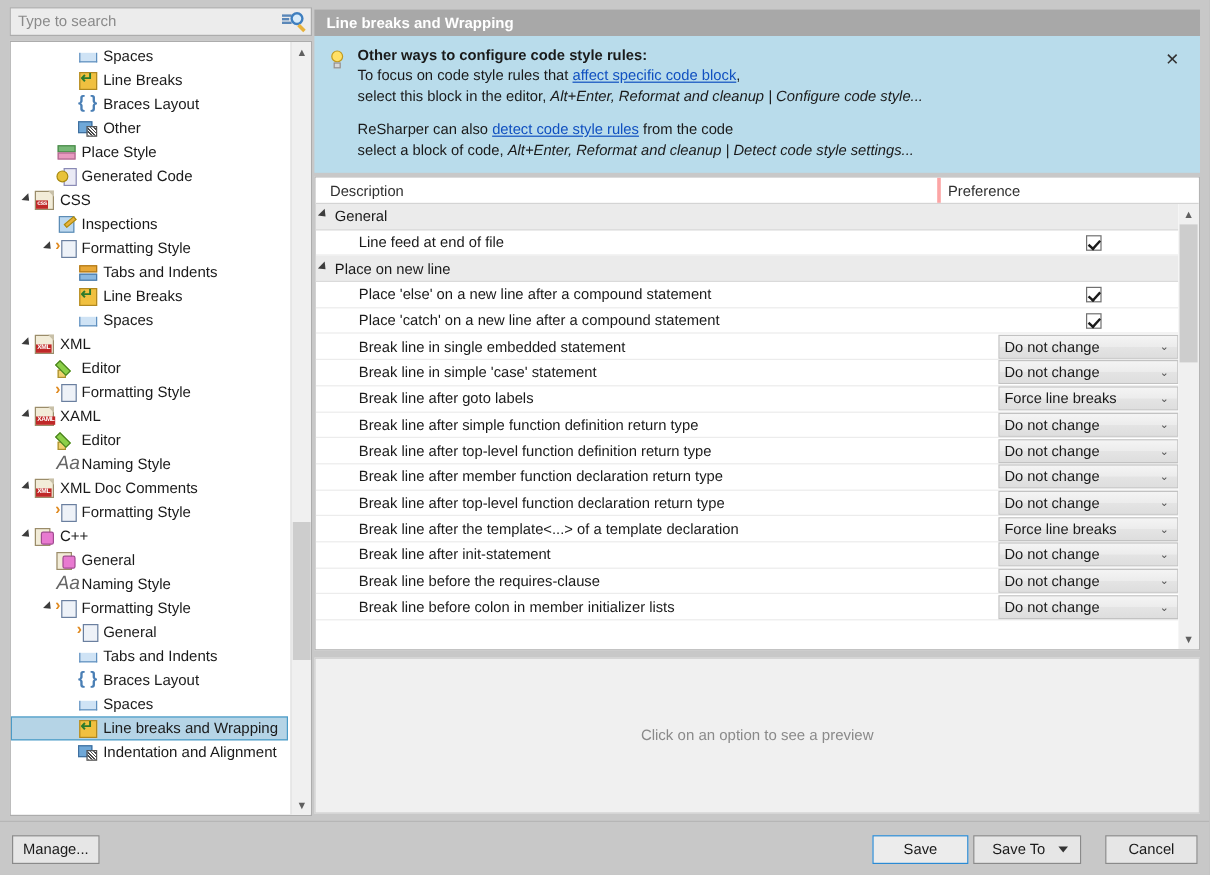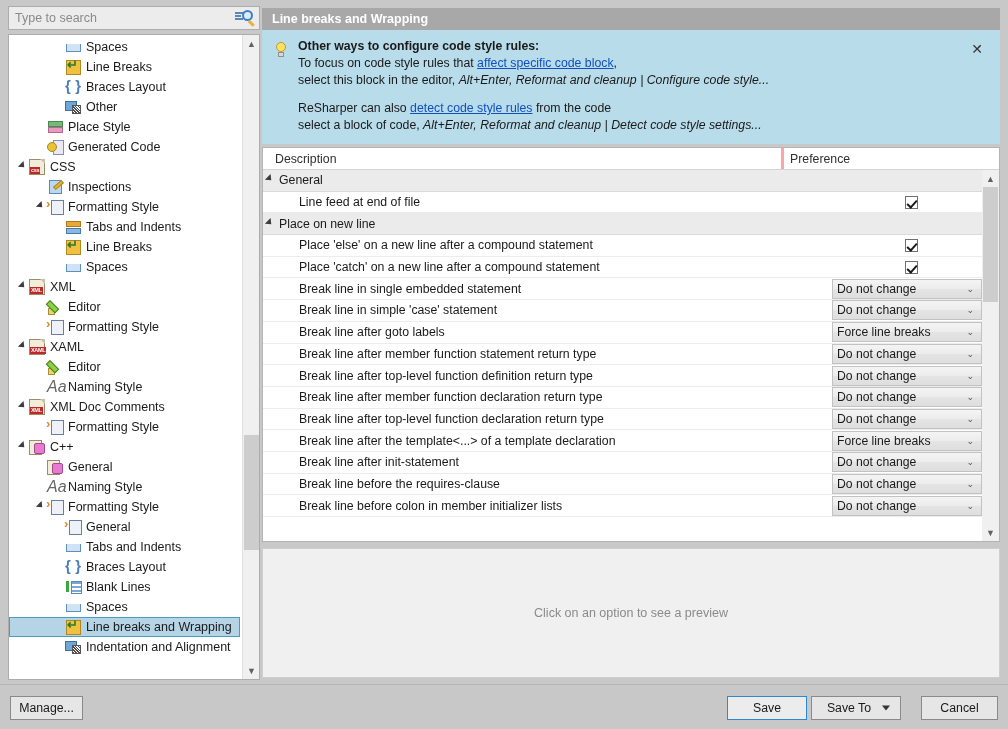--- a/index.html
+++ b/index.html
@@ -641,26 +641,20 @@
             <div style="width: 42px; flex: 0 0 auto;"></div>
             <div class="twist"></div>
             <div class="ticon ic-spaces"></div>
             <div class="tlabel">Tabs and Indents</div>
           </div>
           <div class="tnode">
             <div style="width: 42px; flex: 0 0 auto;"></div>
             <div class="twist"></div>
             <div class="ticon ic-braces"></div>
             <div class="tlabel">Braces Layout</div>
-          </div>
-          <div class="tnode">
-            <div style="width: 42px; flex: 0 0 auto;"></div>
-            <div class="twist"></div>
-            <div class="ticon ic-blank"></div>
-            <div class="tlabel">Blank Lines</div>
           </div>
           <div class="tnode">
             <div style="width: 42px; flex: 0 0 auto;"></div>
             <div class="twist"></div>
             <div class="ticon ic-spaces"></div>
             <div class="tlabel">Spaces</div>
           </div>
           <div class="tnode sel">
             <div style="width: 41px; flex: 0 0 auto;"></div>
             <div class="twist"></div>
@@ -781,21 +775,21 @@
             <div class="cell-pref">
               <span class="ddl">
                 <span>Force line breaks</span>
                 <span class="arrow">⌄</span>
               </span>
             </div>
           </div>
           <div class="trow">
             <div class="cell-desc">
               <span class="indent"></span>
-              <span>Break line after member function statement return type</span>
+              <span>Break line after simple function definition return type</span>
             </div>
             <div class="cell-pref">
               <span class="ddl">
                 <span>Do not change</span>
                 <span class="arrow">⌄</span>
               </span>
             </div>
           </div>
           <div class="trow">
             <div class="cell-desc">

